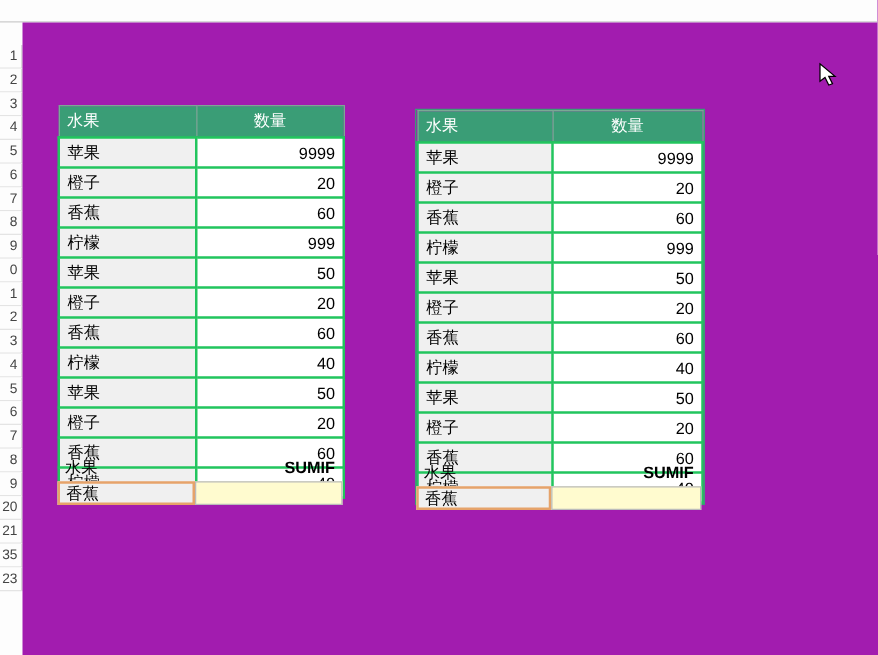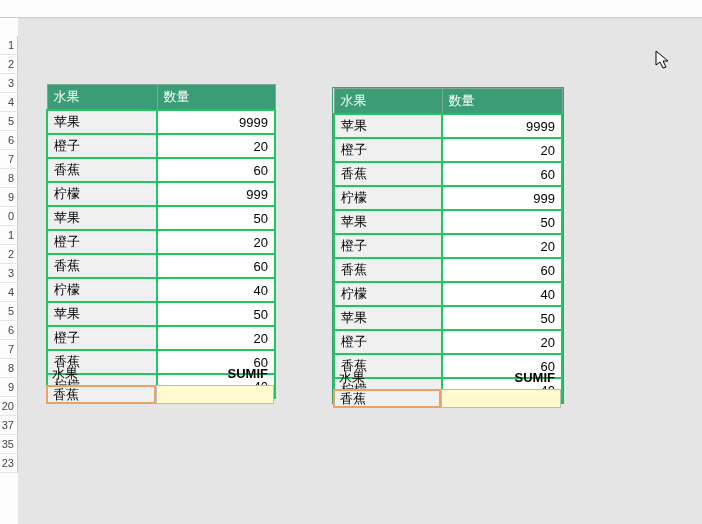--- a/index.html
+++ b/index.html
@@ -37,37 +37,37 @@
     height: 18px;
     width: 702px;
     border-bottom: 1px solid #ccc;
   }
   .sheet {
     position: absolute;
     left: 18px;
     top: 18px;
     right: 0;
     bottom: 0;
-    background: #e5e5e5;
+    background: #a21caf;
     text-decoration: underline;
   }
   .tbl {
     position: absolute;
     border-collapse: collapse;
   }
   .tbl th {
     background: #3a9d76;
     color: #fff;
     font-weight: normal;
     padding: 3px 6px;
     border: 1px solid #7aa994;
     height: 19px;
     text-align: left;
   }
-  .tbl th.num { text-align: left; }
+  .tbl th.num { text-align: center; }
   .tbl td {
     border: 2px solid #22c55e;
     background: #f0f0f0;
     padding: 2px 6px;
     height: 19px;
   }
   .tbl td.num { text-align: right; background: #fff; padding-left: 48px; }
   .tbl-left { left: 28px; top: 66px; }
   .tbl-left th:first-child, .tbl-left td:first-child { width: 110px; }
   .tbl-left th:last-child, .tbl-left td:last-child { width: 118px; }
@@ -123,21 +123,21 @@
     <div class="row-header">1</div>
     <div class="row-header">2</div>
     <div class="row-header">3</div>
     <div class="row-header">4</div>
     <div class="row-header">5</div>
     <div class="row-header">6</div>
     <div class="row-header">7</div>
     <div class="row-header">8</div>
     <div class="row-header">9</div>
     <div class="row-header">20</div>
-    <div class="row-header">37</div>
+    <div class="row-header">21</div>
     <div class="row-header">35</div>
     <div class="row-header">23</div>
   </div>
 
 <div class="sheet">
 
   <table class="tbl tbl-left">
     <thead>
       <tr>
         <th>水果</th>

